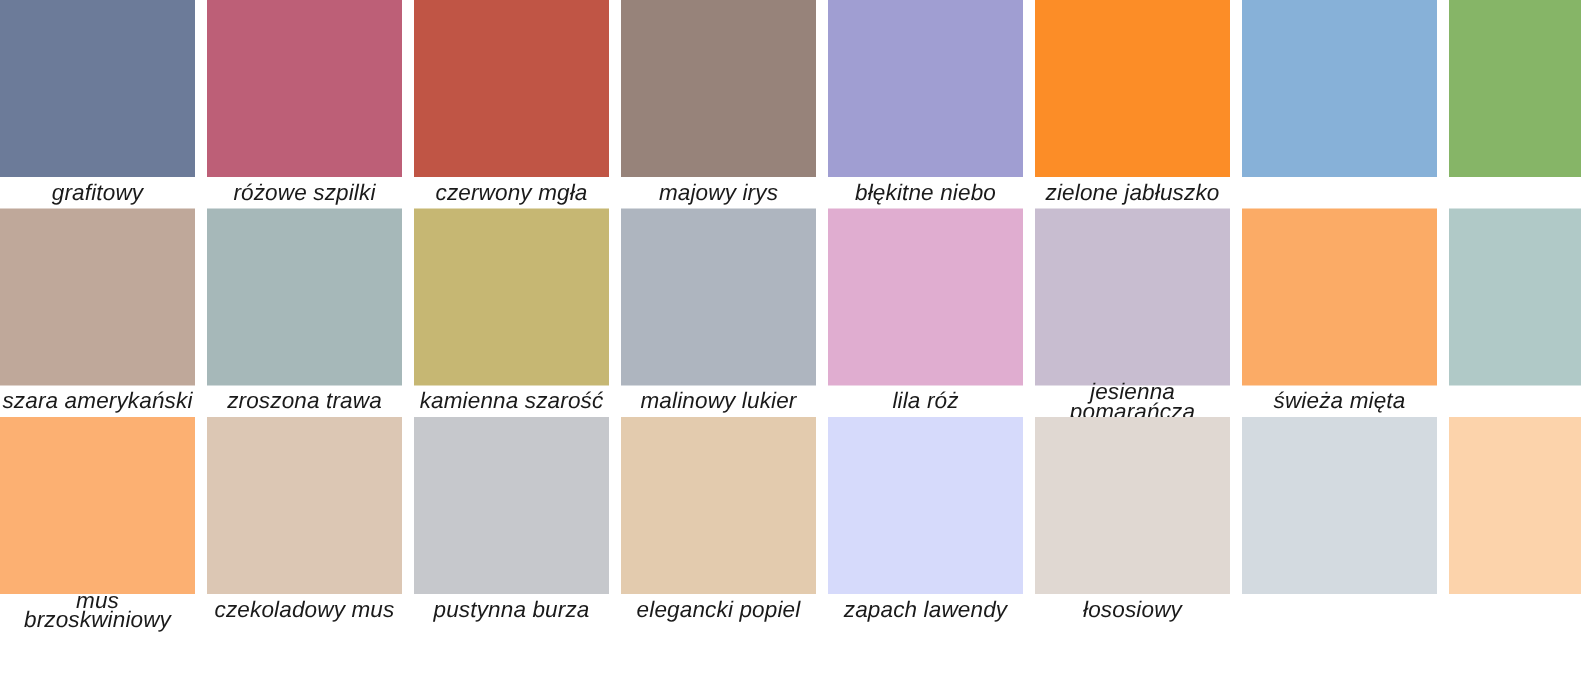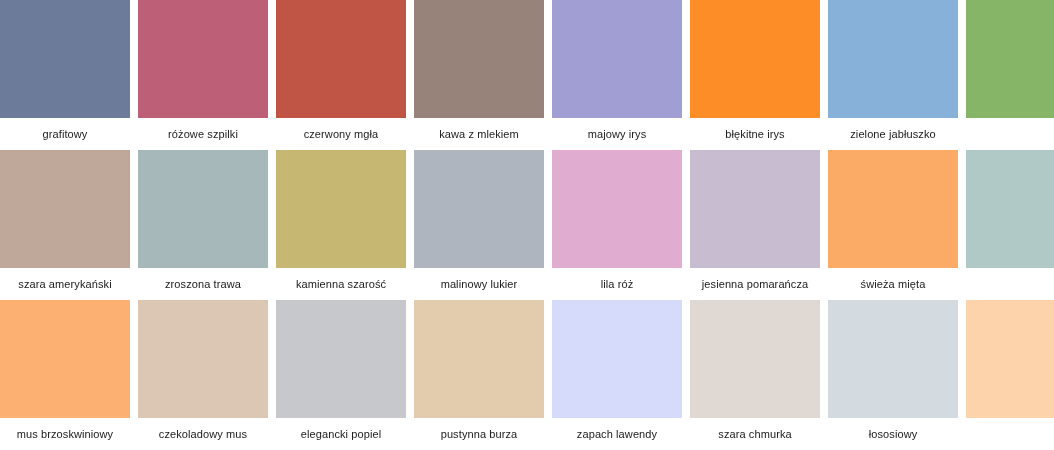--- a/index.html
+++ b/index.html
@@ -41,29 +41,30 @@
   }
   .swatch {
     width: 100%;
     height: 100%;
     display: block;
   }
   .label-cell {
     width: 130px;
     margin-right: 8px;
     flex: 0 0 130px;
-    height: 32px;
+    height: 21px;
     display: flex;
     align-items: center;
     justify-content: center;
     text-align: center;
-    font-size: 11px;
+    font-size: 15px;
     line-height: 13px;
     color: #1a1a1a;
     letter-spacing: 0.1px;
+    font-style: italic;
   }
   .label-cell:last-child {
     margin-right: 0;
   }
 </style>
 </head>
 <body>
 
 <div class="palette">
 
@@ -91,23 +92,22 @@
           <span class="swatch" style="background-color:#87b1d8;"></span>
         </div>
       <div class="swatch-cell">
           <span class="swatch" style="background-color:#86b567;"></span>
         </div>
     </div>
     <div class="label-row">
       <div class="label-cell">grafitowy</div>
       <div class="label-cell">różowe szpilki</div>
       <div class="label-cell">czerwony mgła</div>
-      <div class="label-cell">kawa z mlekiem</div>
       <div class="label-cell">majowy irys</div>
-      <div class="label-cell">błękitne irys</div>
+      <div class="label-cell">błękitne niebo</div>
       <div class="label-cell">zielone jabłuszko</div>
     </div>
   </div>
 
   <div class="palette-row">
     <div class="swatch-row">
       <div class="swatch-cell">
           <span class="swatch" style="background-color:#bfa89a;"></span>
         </div>
       <div class="swatch-cell">
@@ -166,21 +166,20 @@
       <div class="swatch-cell">
           <span class="swatch" style="background-color:#d3dae0;"></span>
         </div>
       <div class="swatch-cell">
           <span class="swatch" style="background-color:#fcd3ab;"></span>
         </div>
     </div>
     <div class="label-row">
       <div class="label-cell">mus brzoskwiniowy</div>
       <div class="label-cell">czekoladowy mus</div>
+      <div class="label-cell">pustynna burza</div>
       <div class="label-cell">elegancki popiel</div>
-      <div class="label-cell">pustynna burza</div>
       <div class="label-cell">zapach lawendy</div>
-      <div class="label-cell">szara chmurka</div>
       <div class="label-cell">łososiowy</div>
     </div>
   </div>
 
 </div>
 
 </body></html>

